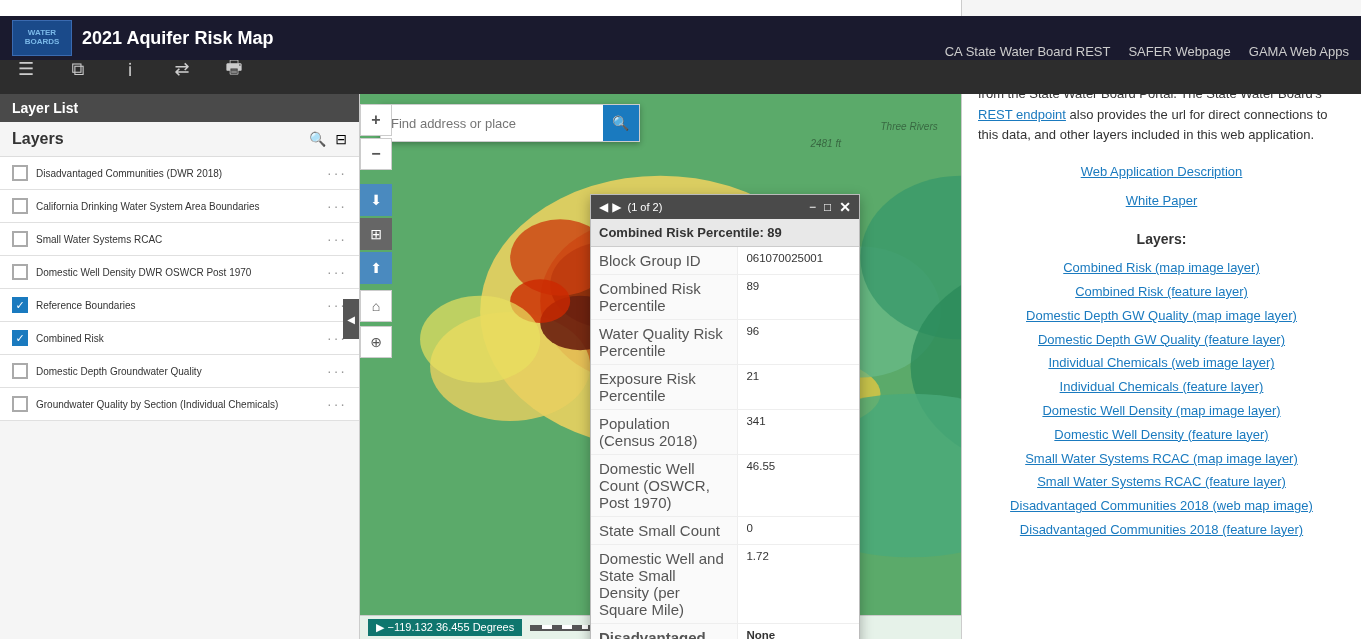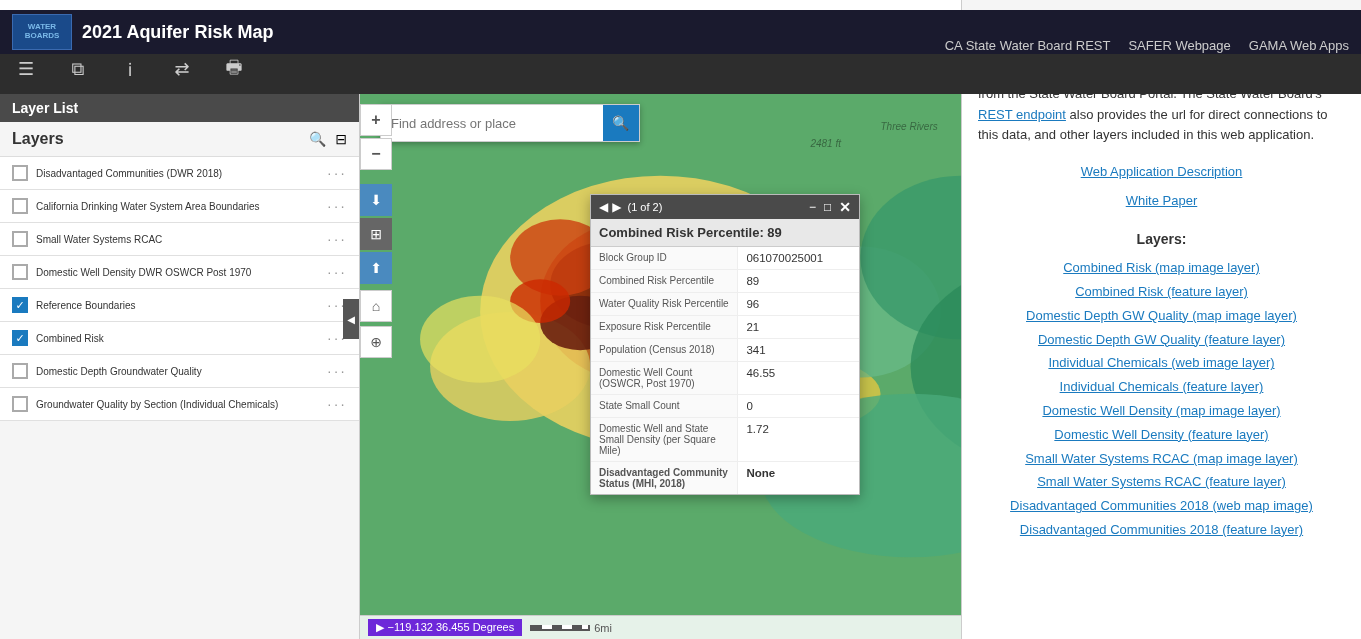--- a/index.html
+++ b/index.html
@@ -1,20 +1,20 @@
 <!DOCTYPE html>
 <html><head>
   <meta charset="utf-8">
   <style>
     * { box-sizing: border-box; margin: 0; padding: 0; }
     body { font-family: Arial, sans-serif; font-size: 13px; background: #fff; overflow: hidden; width: 1361px; height: 639px; position: relative; }
 
     
     #header {
-      position: absolute; top: 10px; left: 0; right: 0; height: 44px;
+      position: absolute; top: 16px; left: 0; right: 0; height: 44px;
       background: #1a1a2e; display: flex; align-items: center; justify-content: space-between;
       padding: 0 12px; z-index: 100;
     }
     #header-left { display: flex; align-items: center; gap: 10px; }
     #header-logo { width: 60px; height: 36px; background: #1a4a8a; border: 1px solid #3a6ab0; display: flex; align-items: center; justify-content: center; }
     #header-logo span { color: #7ab8e8; font-size: 8px; font-weight: bold; text-align: center; line-height: 1.1; }
     #header-title { color: white; font-size: 18px; font-weight: bold; }
     #header-links { display: flex; gap: 18px; margin-top: 26px; }
     #header-links a { color: #ccc; font-size: 13px; text-decoration: none; cursor: pointer; }
 
@@ -122,21 +122,21 @@
     #popup-title {
       background: #e8e8e8; padding: 6px 8px; font-weight: bold; font-size: 13px; color: #333;
       border-bottom: 1px solid #ccc;
     }
     #popup-body { padding: 0; }
     .popup-row {
       display: flex; border-bottom: 1px solid #eee;
     }
     .popup-row:last-child { border-bottom: none; font-weight: bold; }
     .popup-label {
-      width: 55%; padding: 5px 8px; color: #555; font-size: 10px; border-right: 1px solid #eee;
+      width: 55%; padding: 5px 8px; color: #555; font-size: 15px; border-right: 1px solid #eee;
       background: #fafafa;
     }
     .popup-value {
       width: 45%; padding: 5px 8px; color: #333; font-size: 11.5px;
     }
     #popup-footer {
       display: flex; align-items: center; justify-content: space-between;
       padding: 6px 8px; border-top: 1px solid #eee; background: #fafafa;
     }
     #popup-zoom { color: #1a7abf; cursor: pointer; font-size: 12px; text-decoration: none; }
@@ -161,21 +161,21 @@
     #data-panel-body .link-block { display: block; text-align: center; margin: 8px 0; }
 
     
     #bottom-bar {
       position: absolute; bottom: 0; left: 360px; right: 0; height: 24px;
       background: rgba(255,255,255,0.85); display: flex; align-items: center;
       justify-content: space-between; padding: 0 8px; font-size: 11px; color: #555;
       border-top: 1px solid #ccc; z-index: 60;
     }
     #coords-box {
-      background: #6d28d9; color: white; padding: 2px 8px; font-size: 11px;
+      background: #0f766e; color: white; padding: 2px 8px; font-size: 11px;
     }
     #scale-bar { display: flex; align-items: center; gap: 4px; }
 
     
     .map-label {
       position: absolute; color: rgba(0,0,0,0.4); font-size: 10px; font-style: italic;
       pointer-events: none; white-space: nowrap;
     }
   </style>
 </head>

